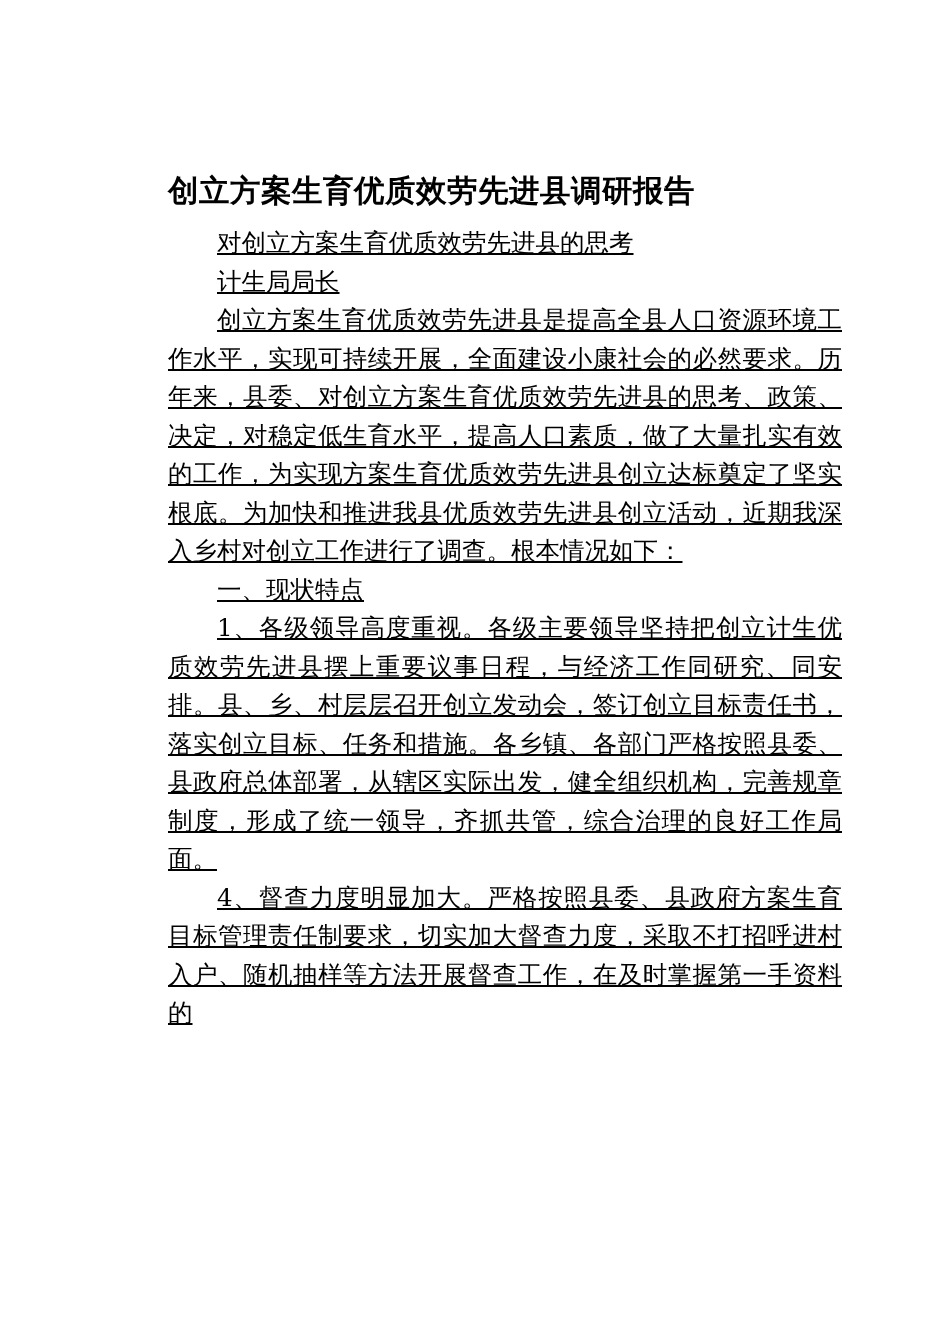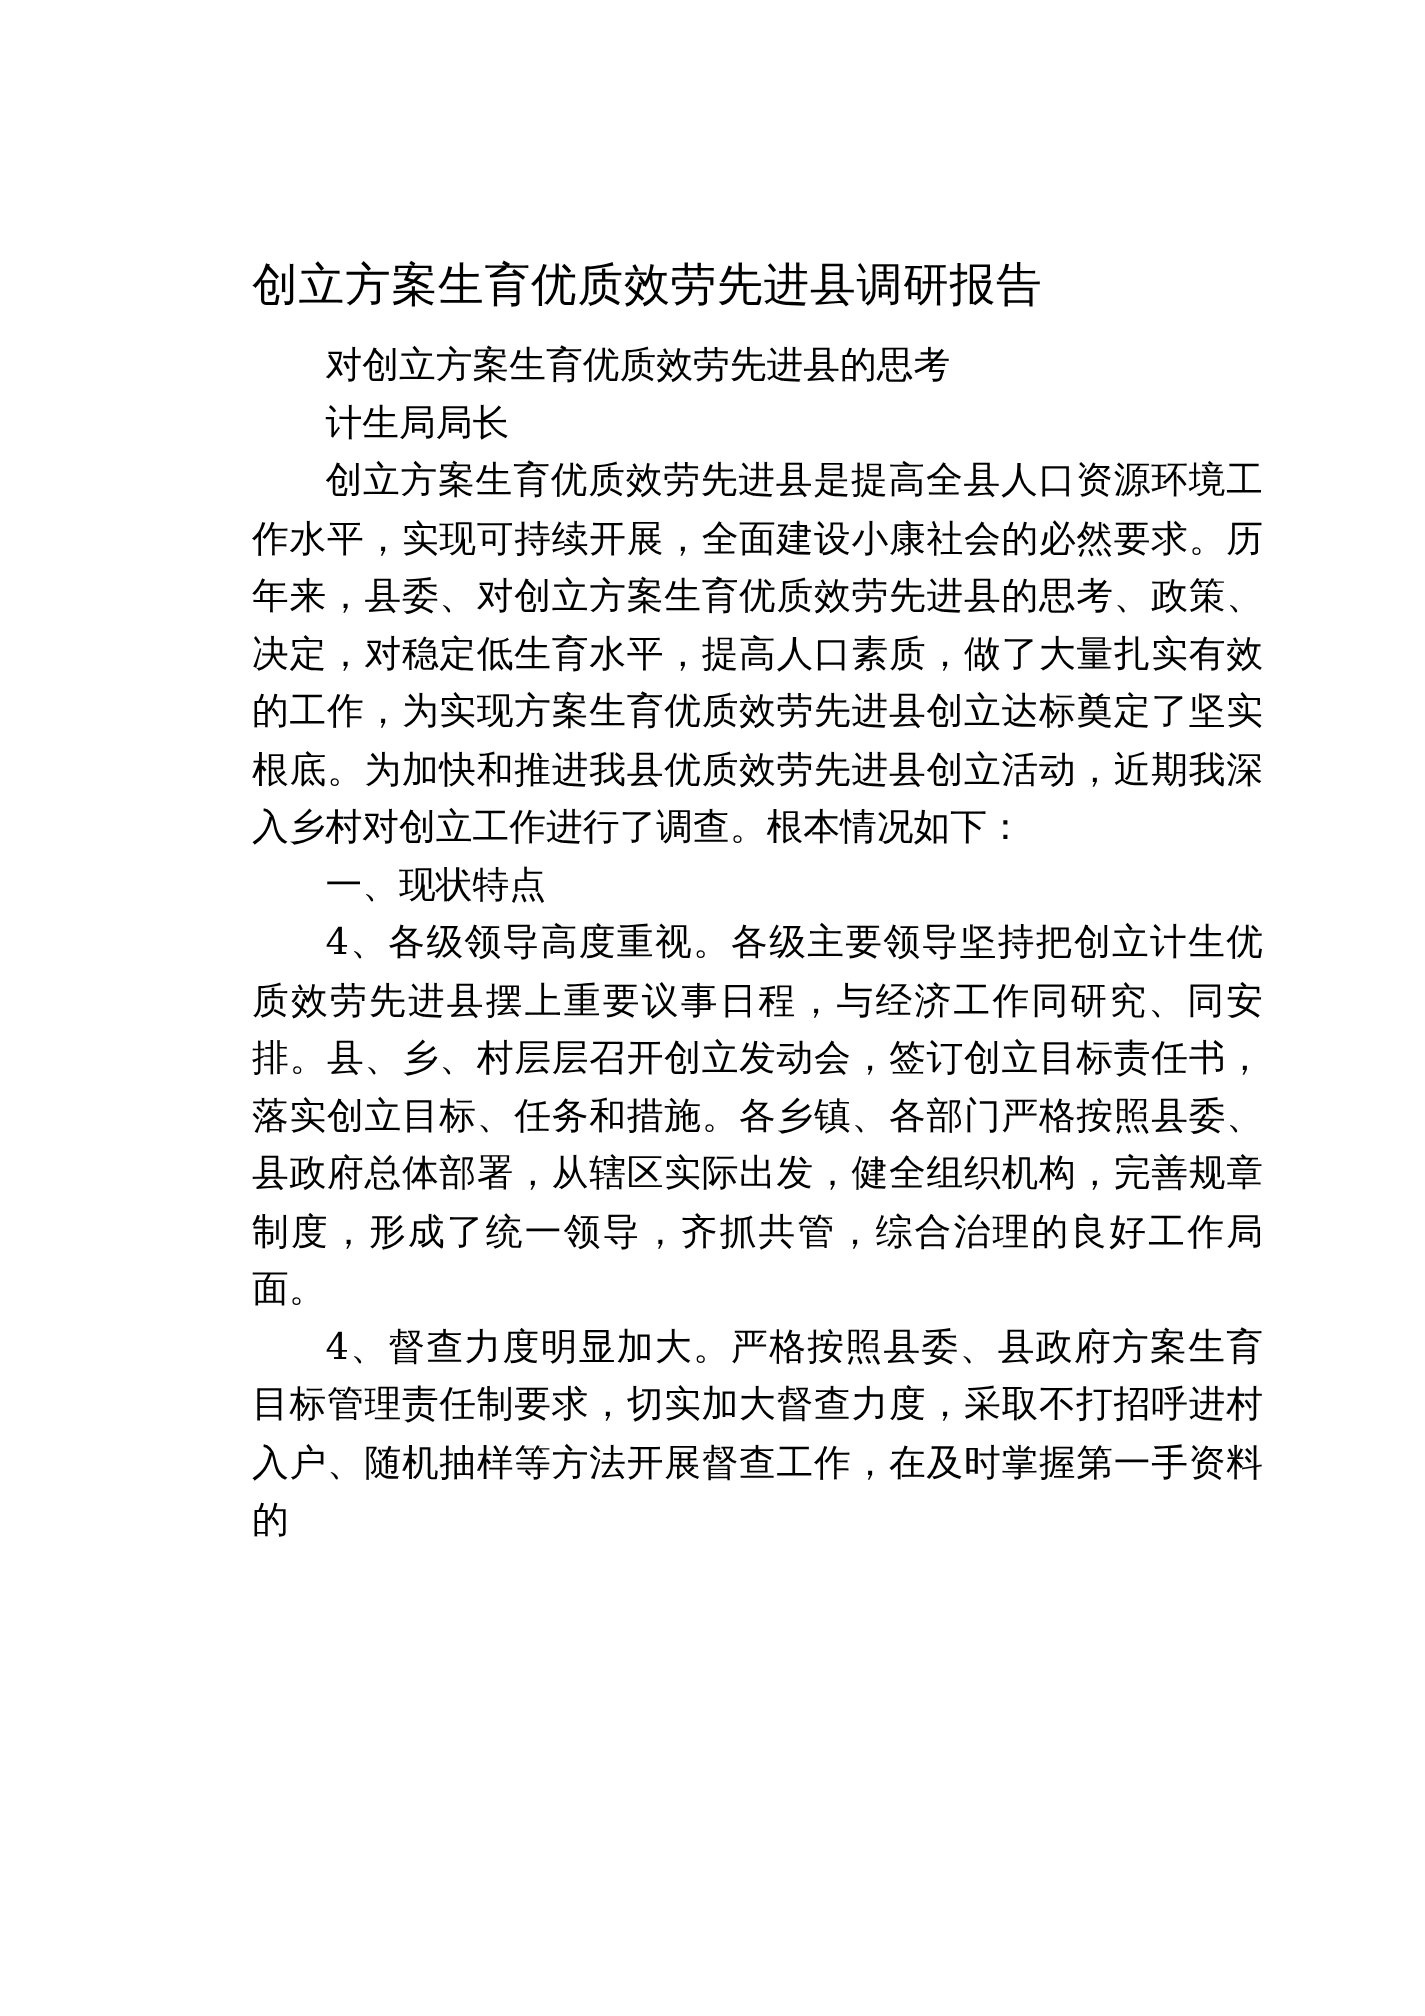--- a/index.html
+++ b/index.html
@@ -16,45 +16,46 @@
   }
   .page {
     width: 950px;
     height: 1344px;
     box-sizing: border-box;
     padding: 172px 108px 0 168px;
     position: relative;
   }
   .doc-title {
     font-family: "DejaVu Sans", "Liberation Sans", sans-serif;
-    font-weight: normal;
+    font-weight: bold;
     font-size: 30.5px;
     line-height: 1.25;
     text-align: left;
     margin: 0 0 14px 0;
     letter-spacing: 0.5px;
   }
   .body-block {
     font-size: 24.5px;
     line-height: 38.5px;
     text-align: justify;
     text-justify: inter-ideograph;
   }
   .para {
     margin: 0;
     text-indent: 2em;
     white-space: normal;
+    text-decoration: underline;
   }
 </style>
 </head>
 <body>
 
 <div class="page">
   <h1 class="doc-title">创立方案生育优质效劳先进县调研报告</h1>
   <div class="body-block">
     <p class="para">对创立方案生育优质效劳先进县的思考</p>
     <p class="para">计生局局长</p>
     <p class="para">创立方案生育优质效劳先进县是提高全县人口资源环境工作水平，实现可持续开展，全面建设小康社会的必然要求。历年来，县委、对创立方案生育优质效劳先进县的思考、政策、决定，对稳定低生育水平，提高人口素质，做了大量扎实有效的工作，为实现方案生育优质效劳先进县创立达标奠定了坚实根底。为加快和推进我县优质效劳先进县创立活动，近期我深入乡村对创立工作进行了调查。根本情况如下：</p>
     <p class="para">一、现状特点</p>
-    <p class="para">4、各级领导高度重视。各级主要领导坚持把创立计生优质效劳先进县摆上重要议事日程，与经济工作同研究、同安排。县、乡、村层层召开创立发动会，签订创立目标责任书，落实创立目标、任务和措施。各乡镇、各部门严格按照县委、县政府总体部署，从辖区实际出发，健全组织机构，完善规章制度，形成了统一领导，齐抓共管，综合治理的良好工作局面。</p>
+    <p class="para">1、各级领导高度重视。各级主要领导坚持把创立计生优质效劳先进县摆上重要议事日程，与经济工作同研究、同安排。县、乡、村层层召开创立发动会，签订创立目标责任书，落实创立目标、任务和措施。各乡镇、各部门严格按照县委、县政府总体部署，从辖区实际出发，健全组织机构，完善规章制度，形成了统一领导，齐抓共管，综合治理的良好工作局面。</p>
     <p class="para">4、督查力度明显加大。严格按照县委、县政府方案生育目标管理责任制要求，切实加大督查力度，采取不打招呼进村入户、随机抽样等方法开展督查工作，在及时掌握第一手资料的</p>
   </div>
 </div>
 
 </body></html>

